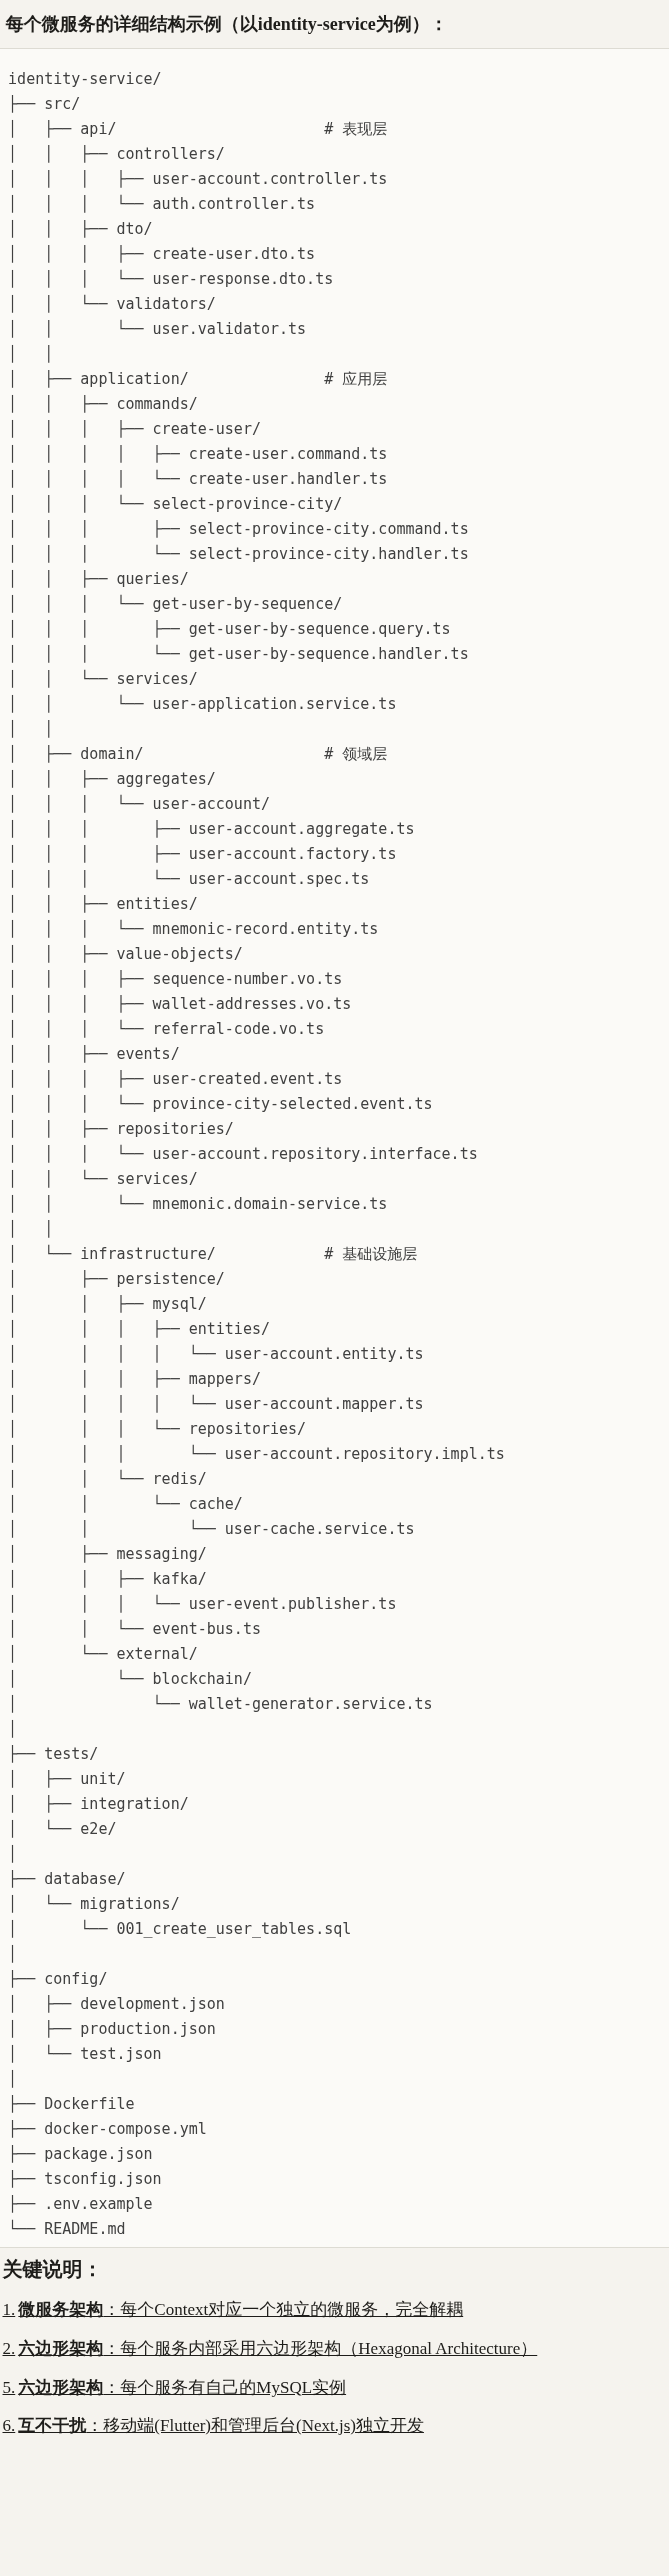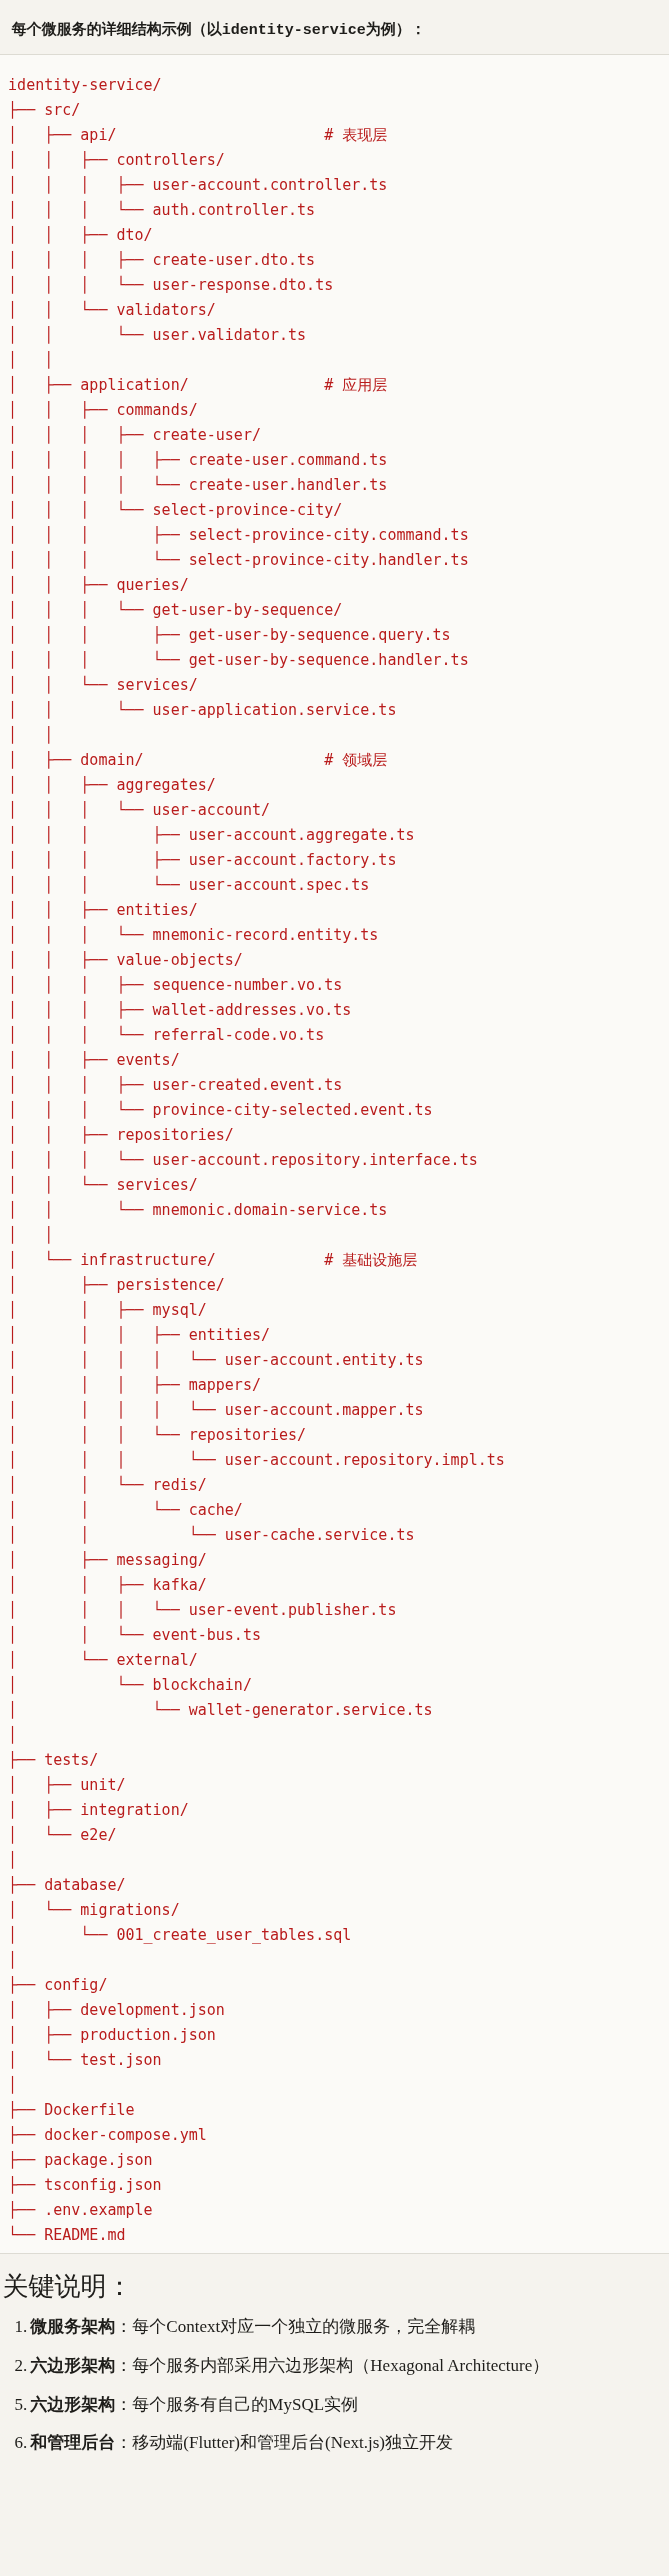--- a/index.html
+++ b/index.html
@@ -8,56 +8,56 @@
   }
   body {
     width: 669px;
     height: 2576px;
     background: #f5f3ee;
     color: #1e1d1a;
     font-family: "Liberation Serif", serif;
     overflow: hidden;
   }
   .title {
-    margin: 8px;
+    margin: 2px;
     padding: 8.8px 3.8px 0 3.8px;
-    font-size: 15px;
+    font-size: 18px;
     font-weight: bold;
     line-height: 27.5px;
-    font-family: Liberation Mono, monospace;
   }
   .code-panel {
     margin-top: 10px;
     background: #fbfaf7;
     border-top: 0.6px solid #dddbd3;
     border-bottom: 0.6px solid #dddbd3;
     padding: 17.5px 6.3px 5px 8.1px;
     box-sizing: border-box;
   }
   .tree {
     margin: 0;
     font-family: "DejaVu Sans Mono", monospace;
     font-size: 15px;
     line-height: 25px;
-    color: #b91c1c;
+    color: #404040;
     white-space: pre;
   }
   .notes {
     padding: 0 2.5px;
   }
   .notes-heading {
-    margin: 19px 0 0 0;
-    font-size: 26px;
-    font-weight: normal;
+    margin: 8px 0 0 0;
+    font-size: 20px;
+    font-weight: bold;
     line-height: 27.5px;
   }
   .notes-list {
-    margin: 12px;
+    margin: 0;
     padding: 0;
     list-style: none;
+    text-decoration: underline;
   }
   .notes-list li {
     margin-top: 13.8px;
     font-size: 17px;
     line-height: 25px;
   }
   .note-num {
     margin-right: 3.1px;
   }
   .note-term {
@@ -170,17 +170,17 @@
     <li>
       <span class="note-num">1.</span><span class="note-term">微服务架构</span><span>：每个Context对应一个独立的微服务，完全解耦</span>
     </li>
     <li>
       <span class="note-num">2.</span><span class="note-term">六边形架构</span><span>：每个服务内部采用六边形架构（Hexagonal Architecture）</span>
     </li>
     <li>
       <span class="note-num">5.</span><span class="note-term">六边形架构</span><span>：每个服务有自己的MySQL实例</span>
     </li>
     <li>
-      <span class="note-num">6.</span><span class="note-term">和管理后台</span><span>：移动端(Flutter)和管理后台(Next.js)独立开发</span>
+      <span class="note-num">6.</span><span class="note-term">互不干扰</span><span>：移动端(Flutter)和管理后台(Next.js)独立开发</span>
     </li>
   </ol>
 </div>
 
 
 </body></html>

